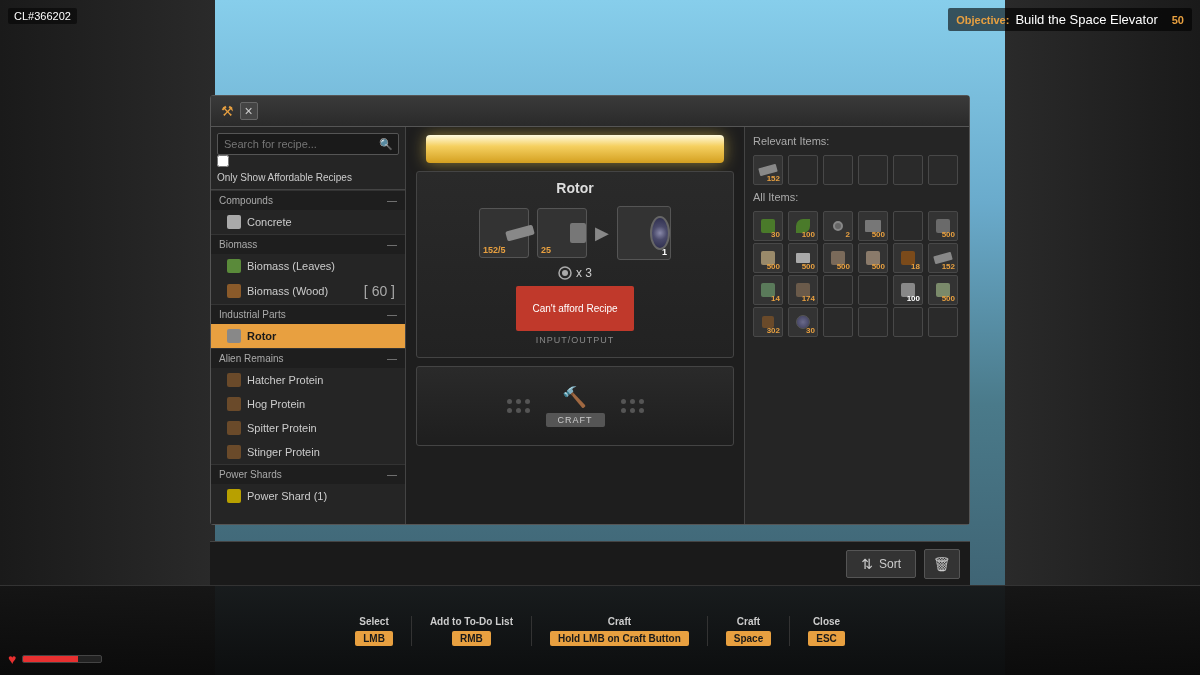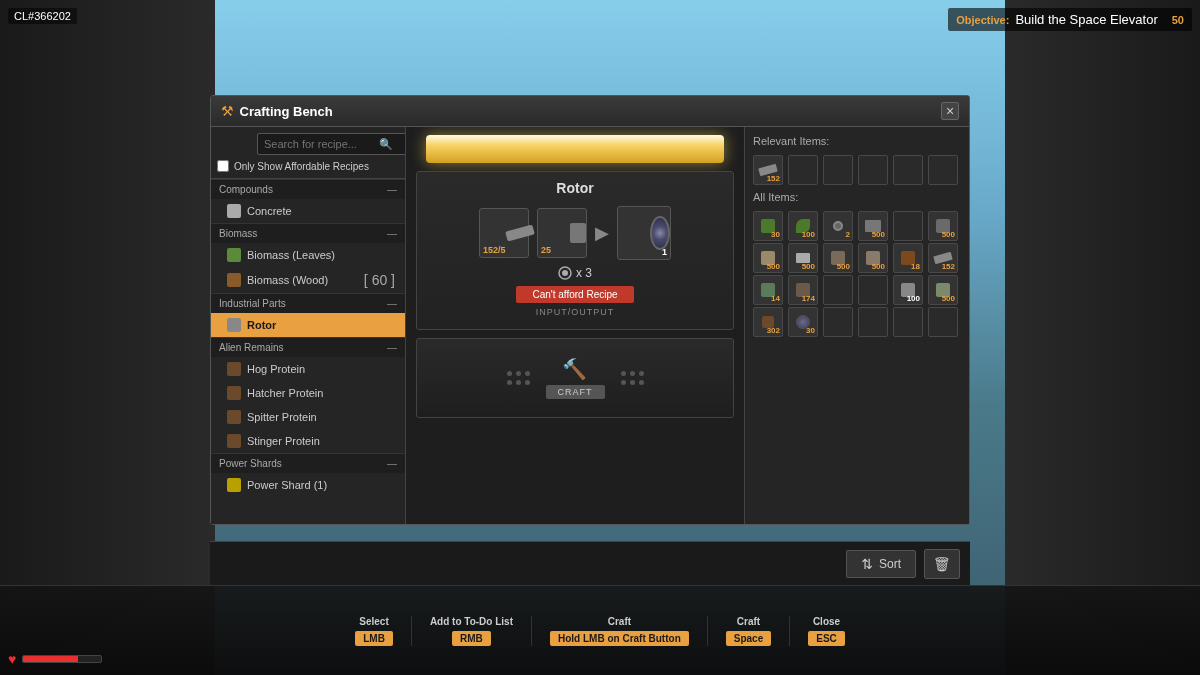--- a/index.html
+++ b/index.html
@@ -133,34 +133,33 @@
     }
     .search-input {
       width: 100%;
       background: #1a1a1a;
       border: 1px solid #555;
       color: #aaa;
       padding: 4px 15px 4px 6px;
       font-size: 11px;
       border-radius: 2px;
       outline: none;
-      margin-left: 40px;
     }
     .search-icon {
       position: absolute;
       right: 6px; top: 50%;
       transform: translateY(-50%);
       color: #888;
       font-size: 11px;
     }
     .affordable-check {
       display: flex;
-      align-items: flex-end;
-      margin-top: 5px;
+      align-items: flex-start;
       gap: 5px;
+      flex-direction: column;
     }
     .affordable-check input[type="checkbox"] {
       accent-color: #e8a040;
       width: 12px; height: 12px;
     }
     .affordable-label {
       color: #ccc;
       font-size: 10px;
     }
 
@@ -317,21 +316,21 @@
       display: flex;
       align-items: center;
       gap: 4px;
     }
     .cant-afford-btn {
       display: block;
       text-align: center;
       background: #c0392b;
       color: #fff;
       font-size: 10px;
-      padding: 3px 16px;
+      padding: 17px 16px;
       border-radius: 2px;
       margin: 0 auto;
       width: fit-content;
     }
     .io-label {
       text-align: center;
       color: #888;
       font-size: 9px;
       letter-spacing: 1px;
       margin: 4px 0;
@@ -560,21 +559,20 @@
 <div class="hud-top-right">
   <span style="color:#e8a040;font-weight:bold;">Objective:</span>
   <span style="color:#fff;font-size:13px;">Build the Space Elevator</span>
   <span style="color:#e8a040;font-weight:bold;margin-left:8px;">50</span>
 </div>
 
 <div class="crafting-window">
 
   <div class="window-title-bar">
     <span class="window-title-icon">⚒</span>
-    <span class="window-title-text">Crafting Bench</span>
     <div class="window-close-btn">×</div>
   </div>
 
   <div class="window-body">
 
     <div class="recipe-list-panel">
       <div class="search-area">
         <div class="search-input-wrap">
           <input class="search-input" type="text" placeholder="Search for recipe..." style="">
           <span class="search-icon">🔍</span>
@@ -617,25 +615,25 @@
           <div class="recipe-item-icon rotor"></div>
           <span>Rotor</span>
         </div>
 
         <div class="category-header">
           <span>Alien Remains</span>
           <span class="category-collapse">—</span>
         </div>
         <div class="recipe-item">
           <div class="recipe-item-icon protein"></div>
-          <span>Hog Protein</span>
+          <span>Hatcher Protein</span>
         </div>
         <div class="recipe-item">
           <div class="recipe-item-icon protein"></div>
-          <span>Hatcher Protein</span>
+          <span>Hog Protein</span>
         </div>
         <div class="recipe-item">
           <div class="recipe-item-icon protein"></div>
           <span>Spitter Protein</span>
         </div>
         <div class="recipe-item">
           <div class="recipe-item-icon protein"></div>
           <span>Stinger Protein</span>
         </div>
 

